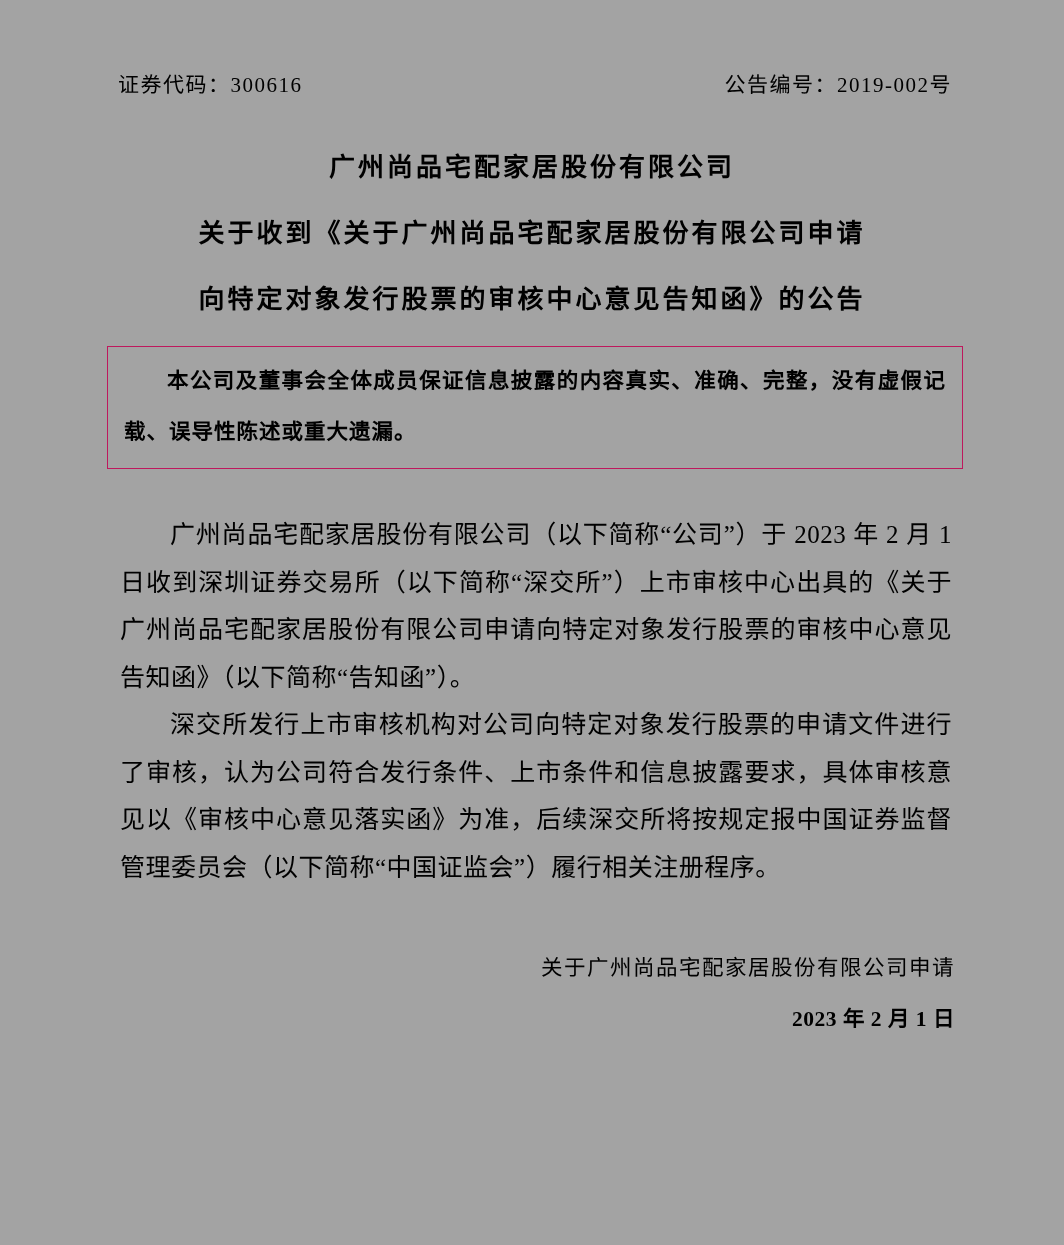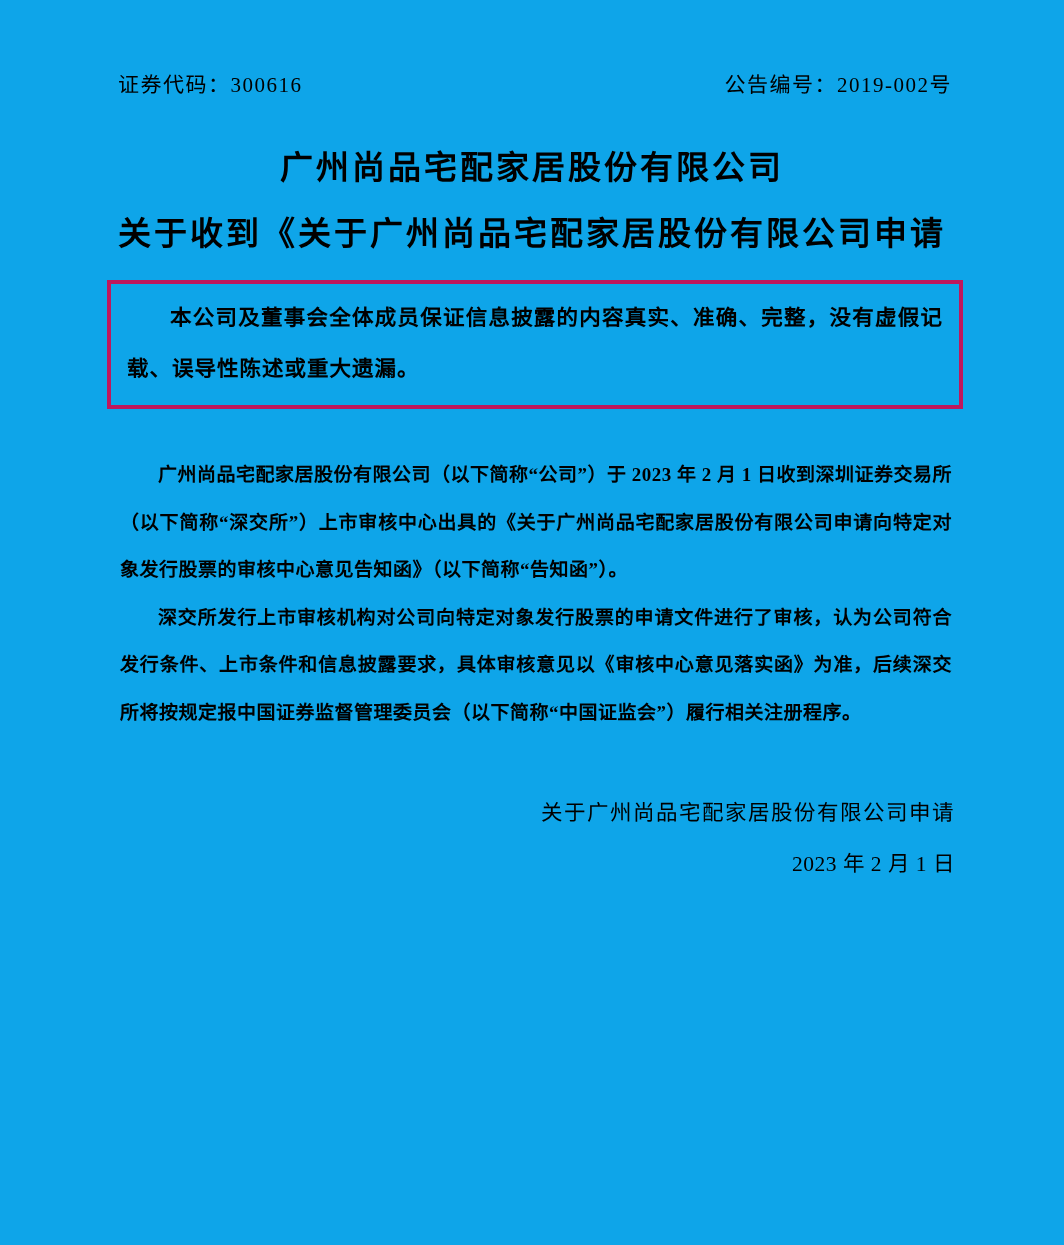--- a/index.html
+++ b/index.html
@@ -5,102 +5,103 @@
   html, body {
     margin: 0;
     padding: 0;
     background: #ffffff;
   }
   .page {
     position: relative;
     width: 1064px;
     height: 1245px;
     margin: 0 auto;
-    background: #0ea5e9;
+    background: #a3a3a3;
     color: #000000;
     font-family: "Liberation Serif", "DejaVu Serif", serif;
     overflow: hidden;
     box-sizing: border-box;
   }
   .header-row {
     display: flex;
     justify-content: space-between;
     align-items: baseline;
     margin: 68px 112px 0 118px;
     font-size: 21px;
     letter-spacing: 1.5px;
     white-space: nowrap;
   }
   .title-block {
     margin-top: 37px;
     text-align: center;
     font-weight: bold;
-    font-size: 33px;
+    font-size: 26px;
     letter-spacing: 3px;
   }
   .title-line {
     line-height: 66px;
     white-space: nowrap;
   }
   .notice-box {
     box-sizing: border-box;
     width: 856px;
     margin: 13px 0 0 107px;
-    border: 4px solid #be185d;
+    border: 1px solid #be185d;
     padding: 9px 16px 10px 16px;
     font-weight: bold;
     font-size: 21.5px;
     line-height: 51px;
     letter-spacing: 1px;
   }
   .notice-box p {
     margin: 0;
     text-indent: 2em;
     text-align: justify;
   }
   .body-block {
     margin: 42px 112px 0 120px;
-    font-size: 19px;
+    font-size: 25px;
     line-height: 47.5px;
     letter-spacing: 0.5px;
-    font-weight: bold;
   }
   .body-block p {
     margin: 0;
     text-indent: 2em;
     text-align: justify;
   }
   .signature-block {
     margin: 52px 109px 0 0;
     text-align: right;
     font-size: 21.5px;
     line-height: 51px;
   }
   .signature-company {
     letter-spacing: 1.5px;
     white-space: nowrap;
   }
   .signature-date {
     letter-spacing: 0.5px;
     white-space: nowrap;
+    font-weight: bold;
   }
 </style>
 </head>
 <body>
 
 <div class="page">
 
   <div class="header-row">
     <span>证券代码：300616</span>
     <span>公告编号：2019-002号</span>
   </div>
 
   <div class="title-block">
     <div class="title-line">广州尚品宅配家居股份有限公司</div>
     <div class="title-line">关于收到《关于广州尚品宅配家居股份有限公司申请</div>
+    <div class="title-line">向特定对象发行股票的审核中心意见告知函》的公告</div>
   </div>
 
   <div class="notice-box">
     <p>本公司及董事会全体成员保证信息披露的内容真实、准确、完整，没有虚假记载、误导性陈述或重大遗漏。</p>
   </div>
 
   <div class="body-block">
     <p>广州尚品宅配家居股份有限公司（以下简称“公司”）于 2023 年 2 月 1 日收到深圳证券交易所（以下简称“深交所”）上市审核中心出具的《关于广州尚品宅配家居股份有限公司申请向特定对象发行股票的审核中心意见告知函》（以下简称“告知函”）。</p>
     <p>深交所发行上市审核机构对公司向特定对象发行股票的申请文件进行了审核，认为公司符合发行条件、上市条件和信息披露要求，具体审核意见以《审核中心意见落实函》为准，后续深交所将按规定报中国证券监督管理委员会（以下简称“中国证监会”）履行相关注册程序。</p>
   </div>

